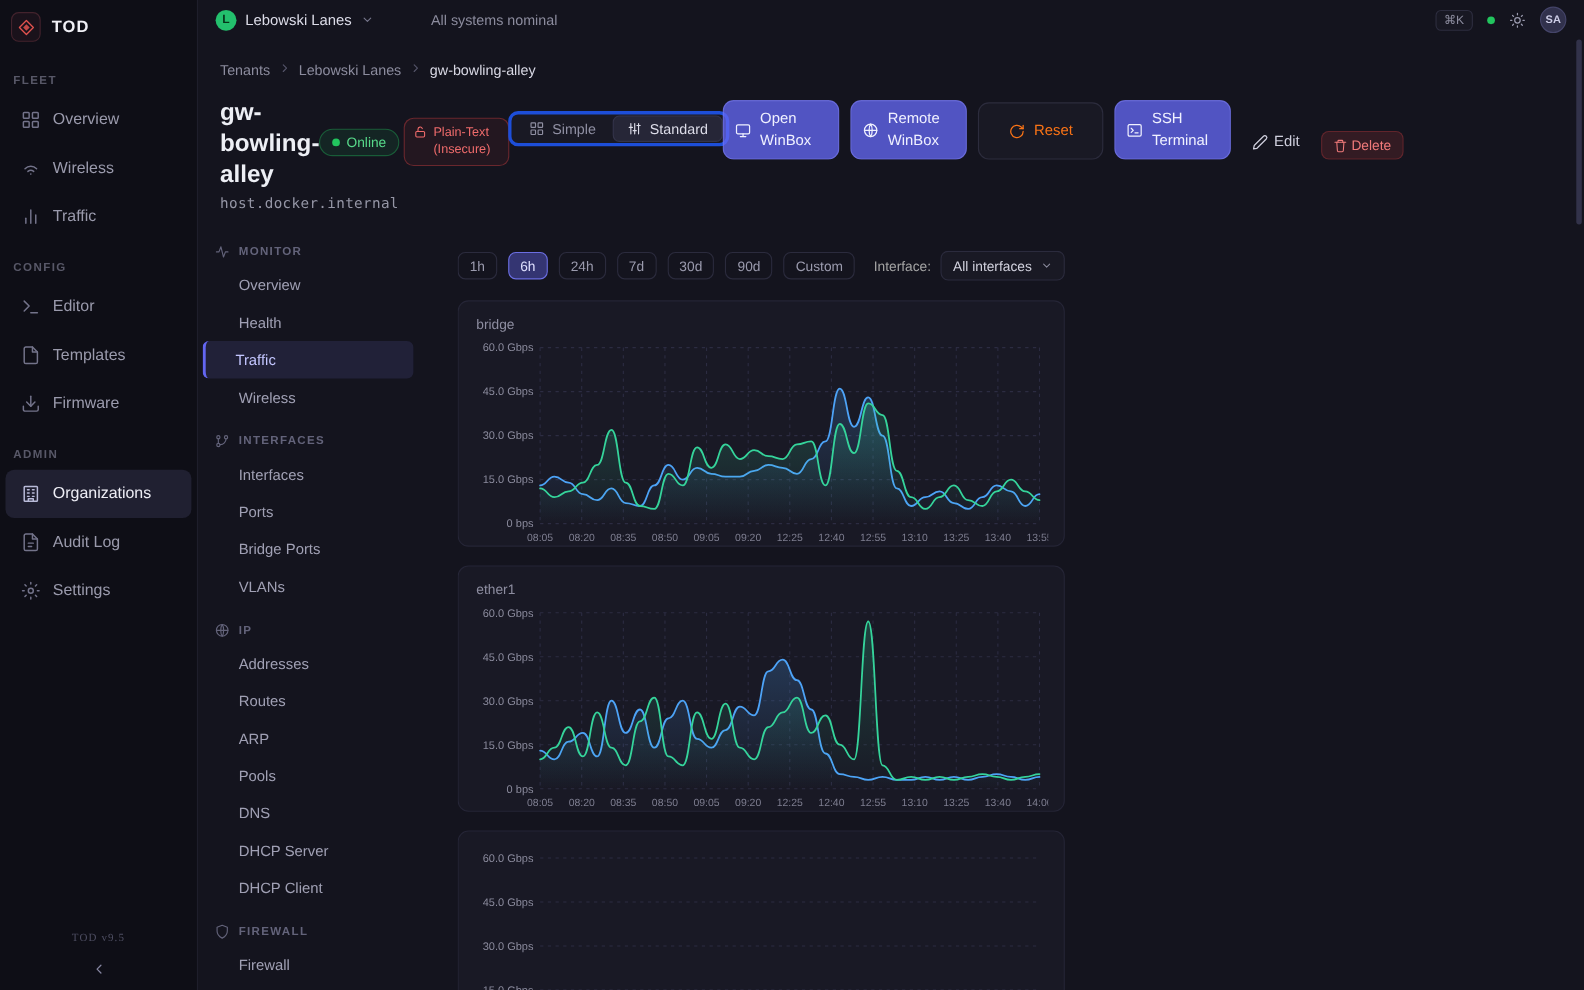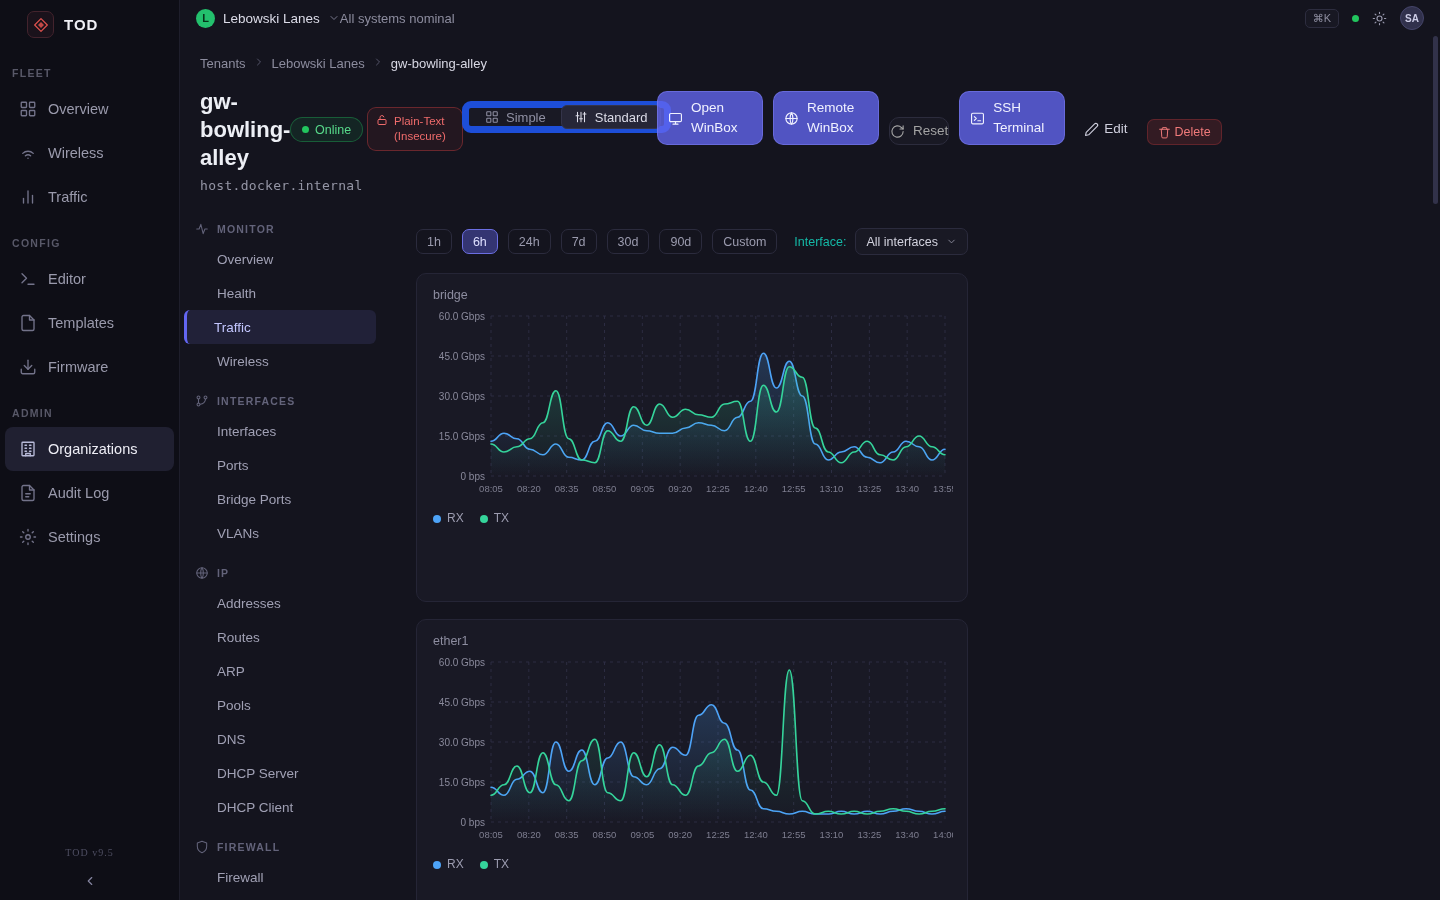--- a/index.html
+++ b/index.html
@@ -3,21 +3,21 @@
 <meta charset="utf-8">
 <style>
   *{margin:0;padding:0;box-sizing:border-box}
   html,body{width:1440px;height:900px;overflow:hidden;background:#14141e;color:#e4e4ee;
     font-family:"Liberation Sans",sans-serif;font-size:14px;-webkit-font-smoothing:antialiased}
   button{font-family:inherit;background:none;border:none;color:inherit;cursor:pointer}
   .icon{display:inline-flex;align-items:center;justify-content:center;flex:none}
 
   
   .sidebar{position:absolute;left:0;top:0;width:180px;height:900px;background:#0e0e16;border-right:1px solid #1e1e2b;z-index:3}
-  .logo-row{display:flex;align-items:center;gap:10px;padding:11px 27px}
+  .logo-row{display:flex;align-items:center;gap:10px;padding:11px 10px}
   .logo-tile{width:27px;height:27px;border-radius:7px;background:#1a121b;border:1px solid #43232d;
     display:flex;align-items:center;justify-content:center;color:#e0524e}
   .logo-text{font-weight:700;font-size:15px;letter-spacing:1px;color:#f0f0f6}
   .nav-label{font-size:10.5px;letter-spacing:1.3px;color:#585868;font-weight:700;margin:18px 12px 8px}
   .nav-item{display:flex;align-items:center;gap:11px;height:44px;padding:0 14px;margin:0 5px;border-radius:8px;
     color:#9a9aac;font-size:14.5px;cursor:pointer}
   .nav-item .icon{color:#73738a}
   .nav-item.active{background:#202031;color:#ededf5}
   .nav-item.active .icon{color:#b9bbd9}
   .sidebar-version{position:absolute;bottom:42px;width:100%;text-align:center;
@@ -27,21 +27,21 @@
 
   
   .main{position:absolute;left:180px;top:0;right:0;bottom:0}
 
   .topbar{position:absolute;left:0;top:0;right:0;height:36px;display:flex;align-items:center;padding:0 16px}
   .tenant-switcher{display:flex;align-items:center;gap:8px;cursor:pointer}
   .tenant-avatar{width:19px;height:19px;border-radius:50%;background:#23c06d;color:#06331a;font-size:11px;
     font-weight:700;display:flex;align-items:center;justify-content:center}
   .tenant-name{font-size:13.5px;color:#dcdce8}
   .tenant-switcher .icon{color:#77778c}
-  .sys-status{font-size:13px;color:#8c8c9e}
+  .sys-status{margin-left:52px;font-size:13px;color:#8c8c9e}
   .topbar-right{margin-left:auto;display:flex;align-items:center;gap:13px}
   .kbd{border:1px solid #2d2d3f;border-radius:5px;padding:2px 7px;font-size:11px;color:#8c8c9e;background:#181823;cursor:pointer}
   .status-dot{width:7px;height:7px;border-radius:50%;background:#22c55e}
   .icon-btn{color:#9a9aae;cursor:pointer;display:flex}
   .user-avatar{width:24px;height:24px;border-radius:50%;background:#31314c;border:1px solid #45456a;color:#cdcde6;
     font-size:10px;font-weight:700;display:flex;align-items:center;justify-content:center;cursor:pointer}
 
   .breadcrumb{position:absolute;left:20px;top:56px;display:flex;align-items:center;gap:7px;font-size:13px;color:#8c8c9e}
   .crumb{cursor:pointer}
   .crumb.current{color:#d8d8e4;cursor:default}
@@ -52,31 +52,31 @@
   .badge-online{position:absolute;left:110px;top:117px;display:inline-flex;align-items:center;gap:6px;height:25px;
     padding:0 11px;border-radius:999px;background:rgba(34,197,94,.10);border:1px solid rgba(34,197,94,.35);
     color:#57d98a;font-size:12.5px}
   .dot-green{width:7px;height:7px;border-radius:50%;background:#22c55e}
   .badge-warning{position:absolute;left:187px;top:107px;width:96px;display:flex;align-items:flex-start;gap:6px;
     padding:6px 8px;border-radius:9px;background:rgba(239,68,68,.07);border:1px solid rgba(239,68,68,.35);
     color:#ef6b6b;font-size:11.5px;line-height:1.3}
   .badge-warning .icon{color:#ef6b6b}
 
   .seg{position:absolute;left:282px;top:101px;display:flex;align-items:center;background:#191924;
-    border:7px solid #1d4ed8;border-radius:9px;padding:3px;gap:2px;height:32px}
+    border:3px solid #1d4ed8;border-radius:9px;padding:3px;gap:2px;height:32px}
   .seg-btn{display:flex;align-items:center;gap:7px;padding:0 12px;height:24px;border-radius:6px;color:#8f8fa2;
     font-size:13px;border:1px solid transparent}
   .seg-btn.active{background:#262637;border-color:#34344a;color:#dcdce8}
 
   .actions-row{position:absolute;left:477px;top:89px;height:56px;display:flex;align-items:flex-end;gap:10px}
   .btn{display:flex;align-items:center;gap:8px;border-radius:10px;font-size:13.5px;border:1px solid transparent}
   .btn .lbl{white-space:normal;line-height:1.45;text-align:left}
   .btn-primary{background:rgba(99,102,241,.78);border-color:rgba(139,141,255,.4);color:#f0f1ff;width:106px;
     min-height:54px;padding:6px 10px}
-  .btn-secondary{background:#191924;border-color:#2c2c3d;color:#a3a3a3;height:28px;padding:0 0}
+  .btn-secondary{background:#191924;border-color:#2c2c3d;color:#f97316;height:52px;padding:0 27px}
   .btn-ghost{background:transparent;color:#cfcfdd;height:32px;padding:0 8px;gap:5px}
   .btn-danger{background:rgba(239,68,68,.14);border-color:rgba(239,68,68,.25);color:#f07a7a;height:26px;
     padding:0 10px;border-radius:7px;font-size:12.5px;gap:4px}
 
   .device-host{position:absolute;left:20px;top:178px;font-family:"DejaVu Sans Mono",monospace;font-size:13px;
     color:#9596a6;letter-spacing:.3px}
 
   
   .subnav{position:absolute;left:4px;top:206px;width:192px;bottom:0;overflow:hidden}
   .subnav-header{display:flex;align-items:center;gap:8px;padding-left:11px;margin:16px 0 6px;color:#63637a;
@@ -87,26 +87,26 @@
   .subnav-item.active{background:#212138;border-left-color:#6366f1;color:#c3c6ff;padding-left:27px}
 
   
   .content{position:absolute;left:236px;top:228px;right:0;bottom:0;overflow:hidden}
   .chart-toolbar{display:flex;align-items:center;justify-content:space-between;width:552px;margin-bottom:18px}
   .ranges{display:flex;align-items:center;gap:10px}
   .range-btn{height:25px;padding:0 10px;border-radius:7px;border:1px solid #2b2b3d;background:transparent;
     color:#9b9bae;font-size:12.5px}
   .range-btn.active{background:rgba(99,102,241,.40);border-color:#6b6ee2;color:#dfe0ff}
   .iface-group{display:flex;align-items:center;gap:9px}
-  .iface-label{font-size:12.5px;color:#14b8a6}
+  .iface-label{font-size:12.5px;color:#a3a3a3}
   .iface-select{display:flex;align-items:center;gap:8px;height:27px;padding:0 10px;border-radius:7px;
     border:1px solid #2b2b3d;background:#191924;color:#d2d2de;font-size:12.5px}
   .iface-select .icon{color:#8c8c9e}
 
-  .chart-card{width:552px;height:329px;background:#191925;border:1px solid #252536;border-radius:10px;
+  .chart-card{width:552px;height:224px;background:#191925;border:1px solid #252536;border-radius:10px;
     padding:14px 16px;margin-bottom:17px;overflow:hidden}
   .chart-title{font-size:12.5px;color:#8d8da0;margin-bottom:4px}
   .legend{display:flex;gap:16px;margin-top:2px;font-size:12px;color:#9c9cb0;align-items:center}
   .legend .dot{width:8px;height:8px;border-radius:50%;display:inline-block;margin-right:6px;vertical-align:-1px}
 
   .v-scrollbar{position:absolute;right:2px;top:36px;bottom:2px;width:5px}
   .v-scrollbar .thumb{width:5px;height:168px;border-radius:3px;background:#32324a}
 </style>
 </head>
 <body>

